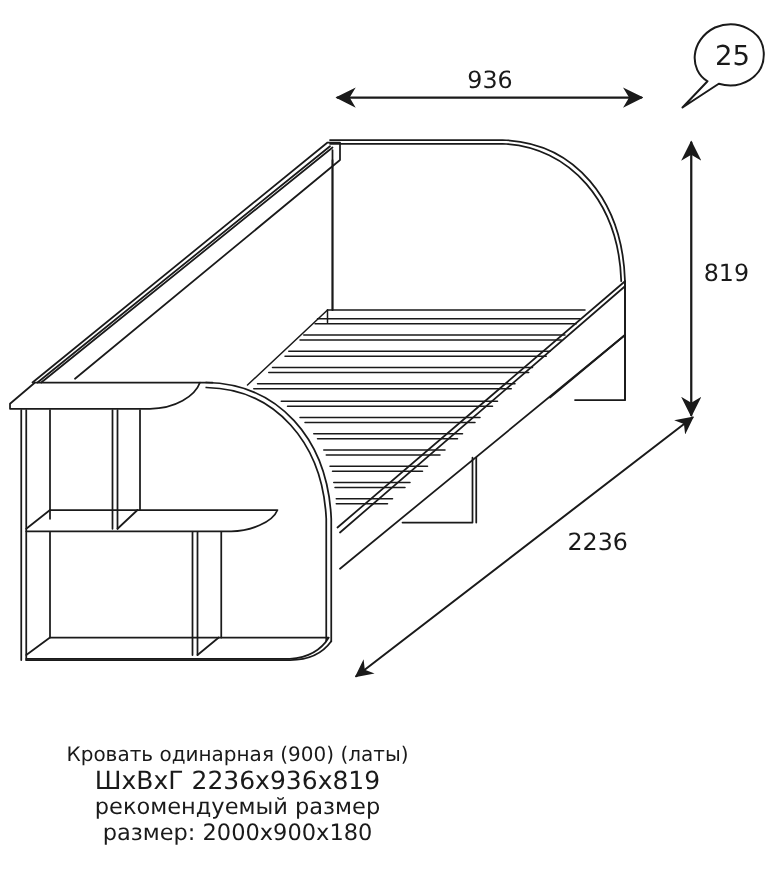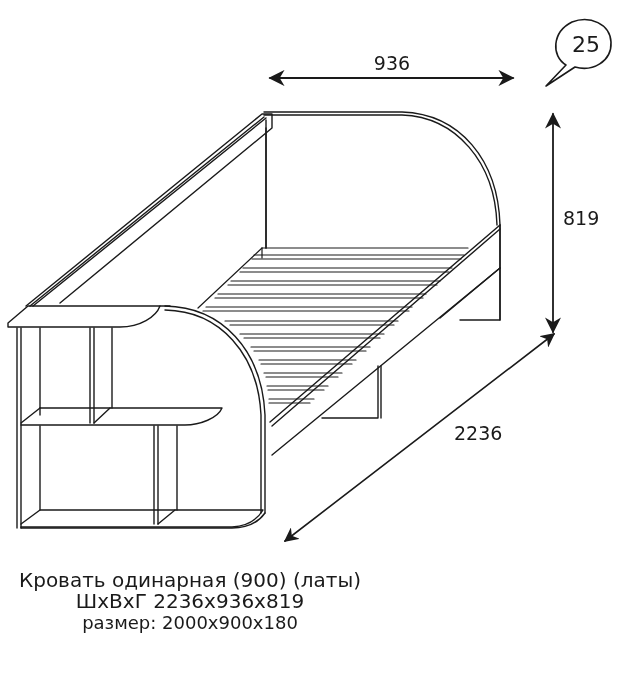--- a/index.html
+++ b/index.html
@@ -2,21 +2,21 @@
 <html><head>
   <meta charset="utf-8">
   <style>
     html, body { margin: 0; padding: 0; background: #ffffff; }
     body { width: 618px; height: 700px; position: relative; overflow: hidden;
            font-family: "DejaVu Sans", "Liberation Sans", sans-serif; color: #1a1a1a; }
     .canvas { position: absolute; left: 0; top: 10px; width: 618px; height: 700px; }
     svg text { font-family: "DejaVu Sans", "Liberation Sans", sans-serif; fill: #1a1a1a; }
     .caption { position: absolute; left: 0; top: 570px; width: 380px; text-align: center; }
     .cap-line { display: block; line-height: 21px; white-space: nowrap; }
-    .cap-title { font-size: 20px; }
+    .cap-title { font-size: 16px; margin-top: 23px; }
     .cap-dims  { font-size: 20px; text-align: center; }
     .cap-small { font-size: 18px; }
   </style>
 </head>
 <body>
 
 <div class="canvas">
 <svg width="618" height="700" viewBox="0 0 618 700" xmlns="http://www.w3.org/2000/svg" fill="none" stroke="#1a1a1a" stroke-width="1.4" stroke-linejoin="round" stroke-linecap="round">
   <defs>
     <marker id="arr" viewBox="0 0 10 10" refX="9" refY="5" markerWidth="9" markerHeight="9" orient="auto-start-reverse">
@@ -136,14 +136,15 @@
 
   <g>
     <line x1="160" y1="296" x2="170" y2="296"></line>
   </g>
 </svg>
 </div>
 
 <div class="caption">
   <span class="cap-line cap-title">Кровать одинарная (900) (латы)</span>
   <span class="cap-line cap-dims">ШхВхГ 2236х936х819</span>
+  <span class="cap-line cap-small">рекомендуемый размер</span>
   <span class="cap-line cap-small">размер: 2000х900х180</span>
 </div>
 
 </body></html>

